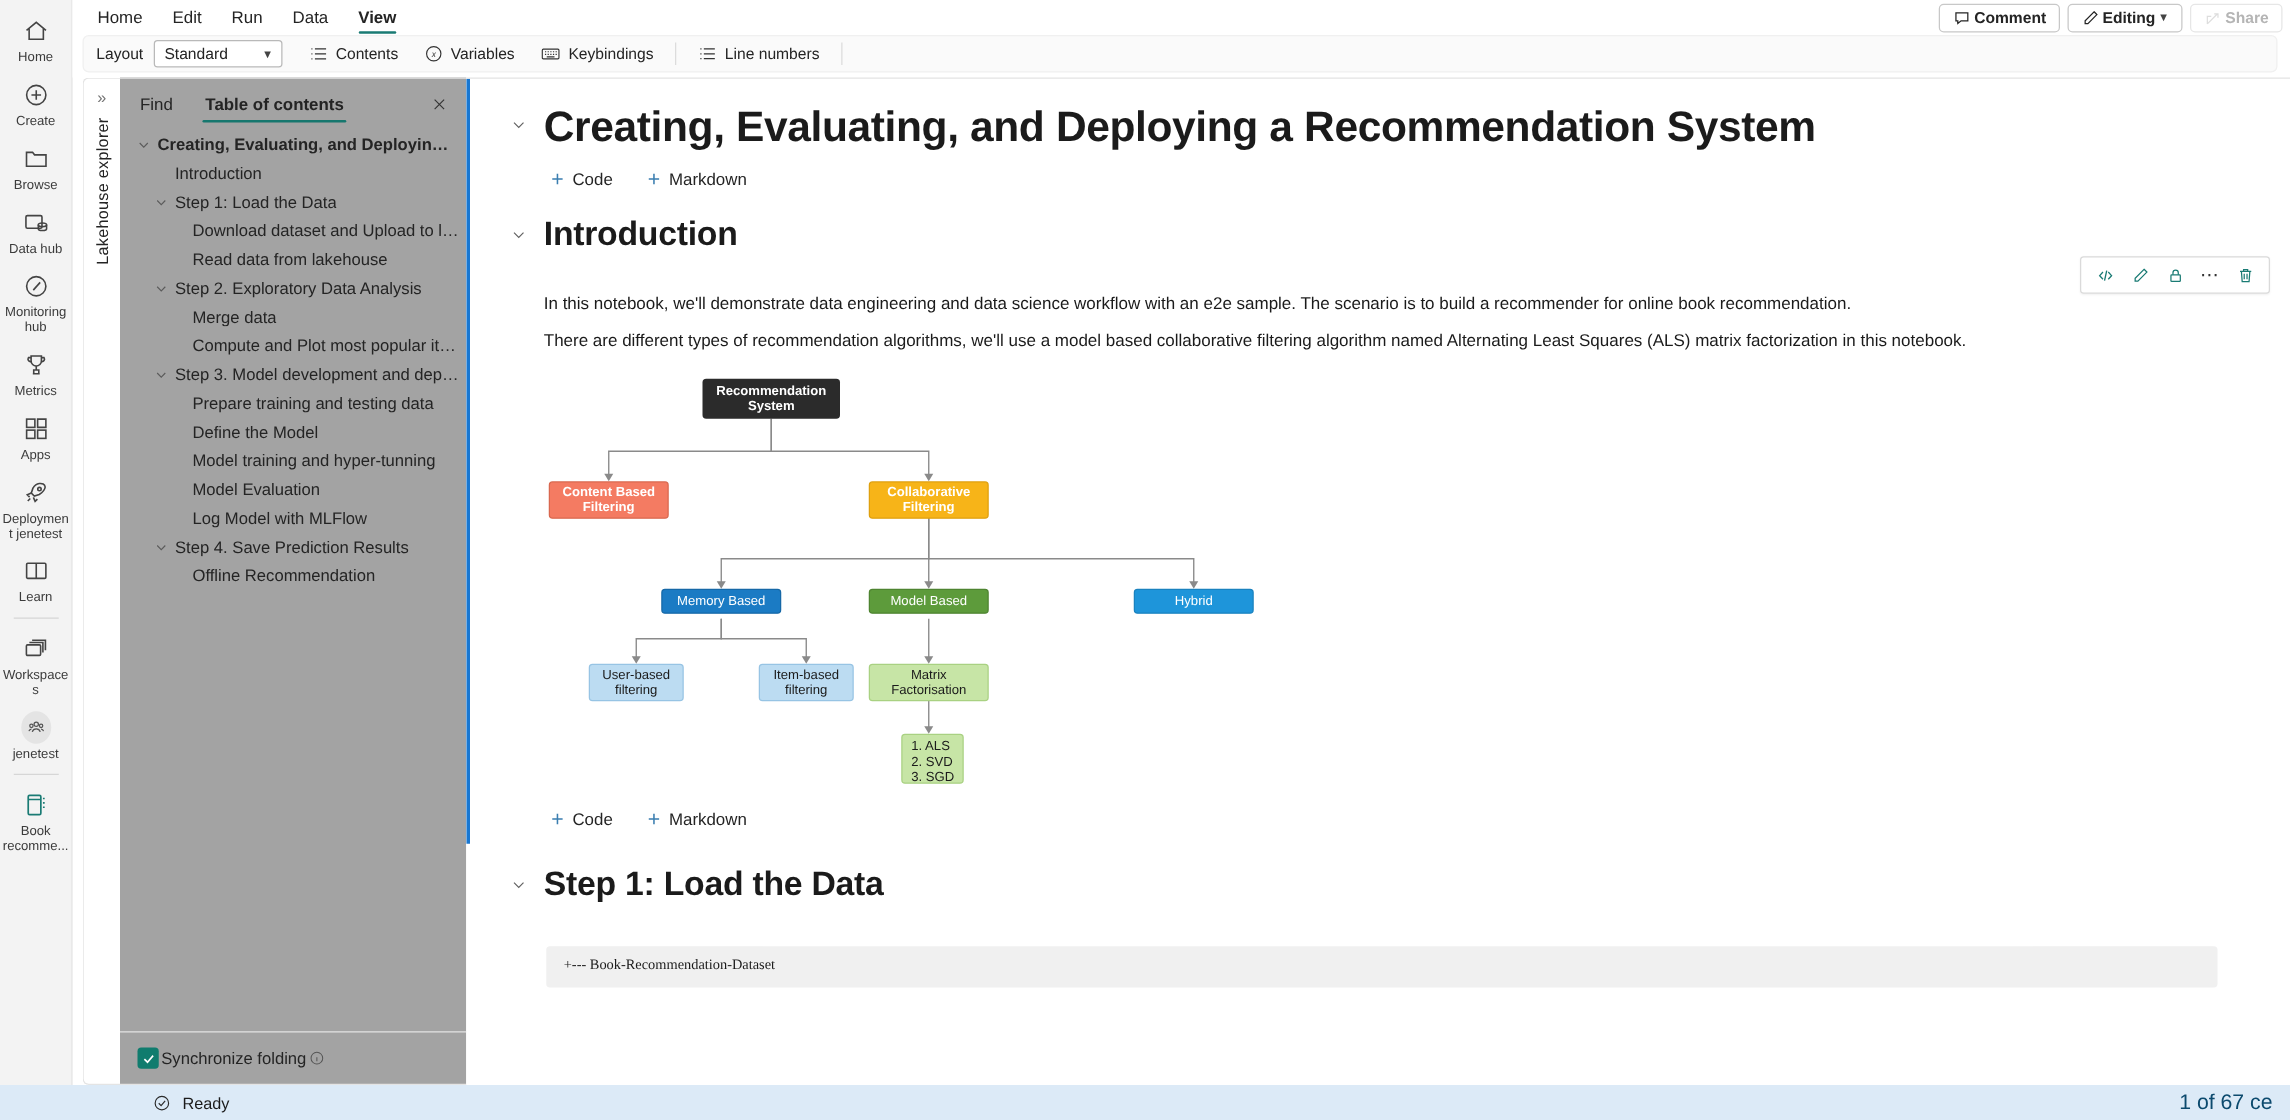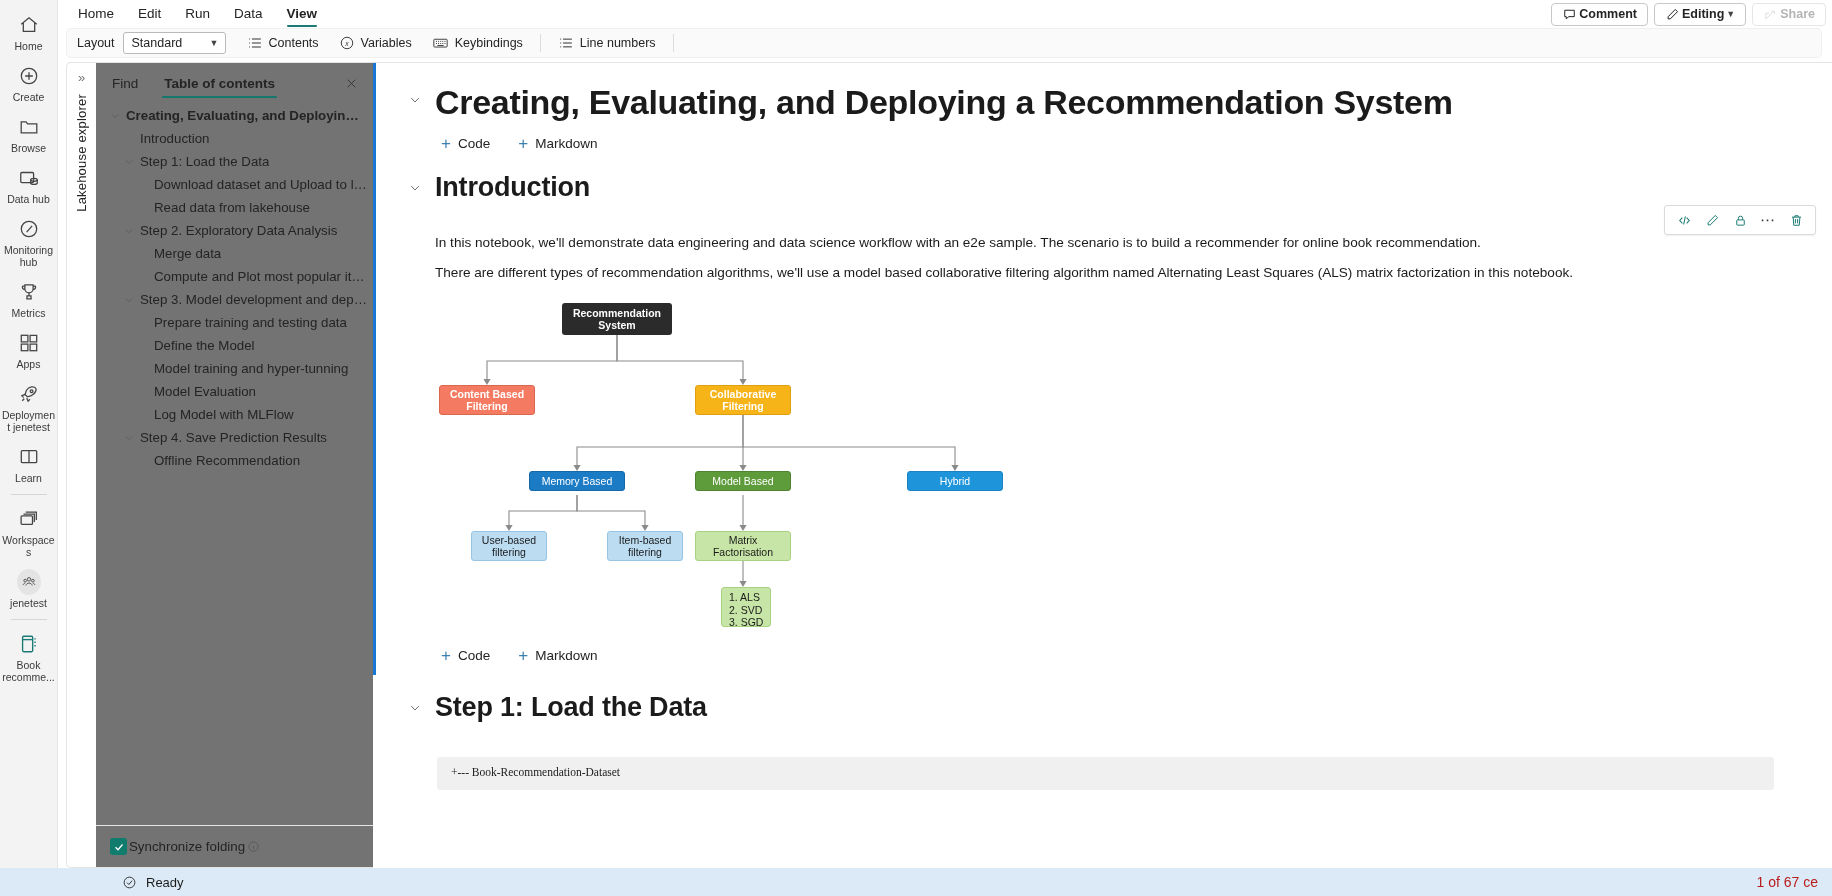--- a/index.html
+++ b/index.html
@@ -116,21 +116,21 @@
   .lh-expand { color: #757575; font-size: 13px; cursor: pointer; line-height: 1; }
   .lh-vert {
     writing-mode: vertical-rl; transform: rotate(180deg);
     font-size: 13px; color: #242424; letter-spacing: .2px; cursor: pointer;
     white-space: nowrap;
   }
 
   
   .toc {
     width: 277px; flex: 0 0 277px;
-    background: #737373;
+    background: #a3a3a3;
     border: 1px solid #e4e4e4; border-left: none; border-right: none;
     display: flex; flex-direction: column; min-height: 0;
     position: relative;
   }
   .toc-head {
     display: flex; align-items: flex-start; padding: 10px 8px 0 14px; position: relative;
     flex: 0 0 auto;
   }
   .toc-tab {
     font-size: 13.5px; color: #242424; padding: 3px 2px 7px; margin-right: 22px;
@@ -251,21 +251,21 @@
     font-family: Liberation Serif, serif; font-size: 11.5px; color: #1b1b1b;
   }
 
   
   .statusbar {
     flex: 0 0 28px; height: 28px; background: #dceaf7;
     display: flex; align-items: center; padding: 0 14px 0 122px;
     font-size: 13px; color: #1b1b1b; position: relative;
   }
   .sb-left { display: flex; align-items: center; gap: 9px; }
-  .sb-right { position: absolute; right: 14px; font-size: 14px; color: #b91c1c; }
+  .sb-right { position: absolute; right: 14px; font-size: 17px; color: #0c4a6e; }
   .sb-ico { display: inline-flex; color: #2b2b2b; }
 </style>
 </head>
 <body>
 
 <div id="app">
 
   <div class="body-row">
 
     <div class="rail">

